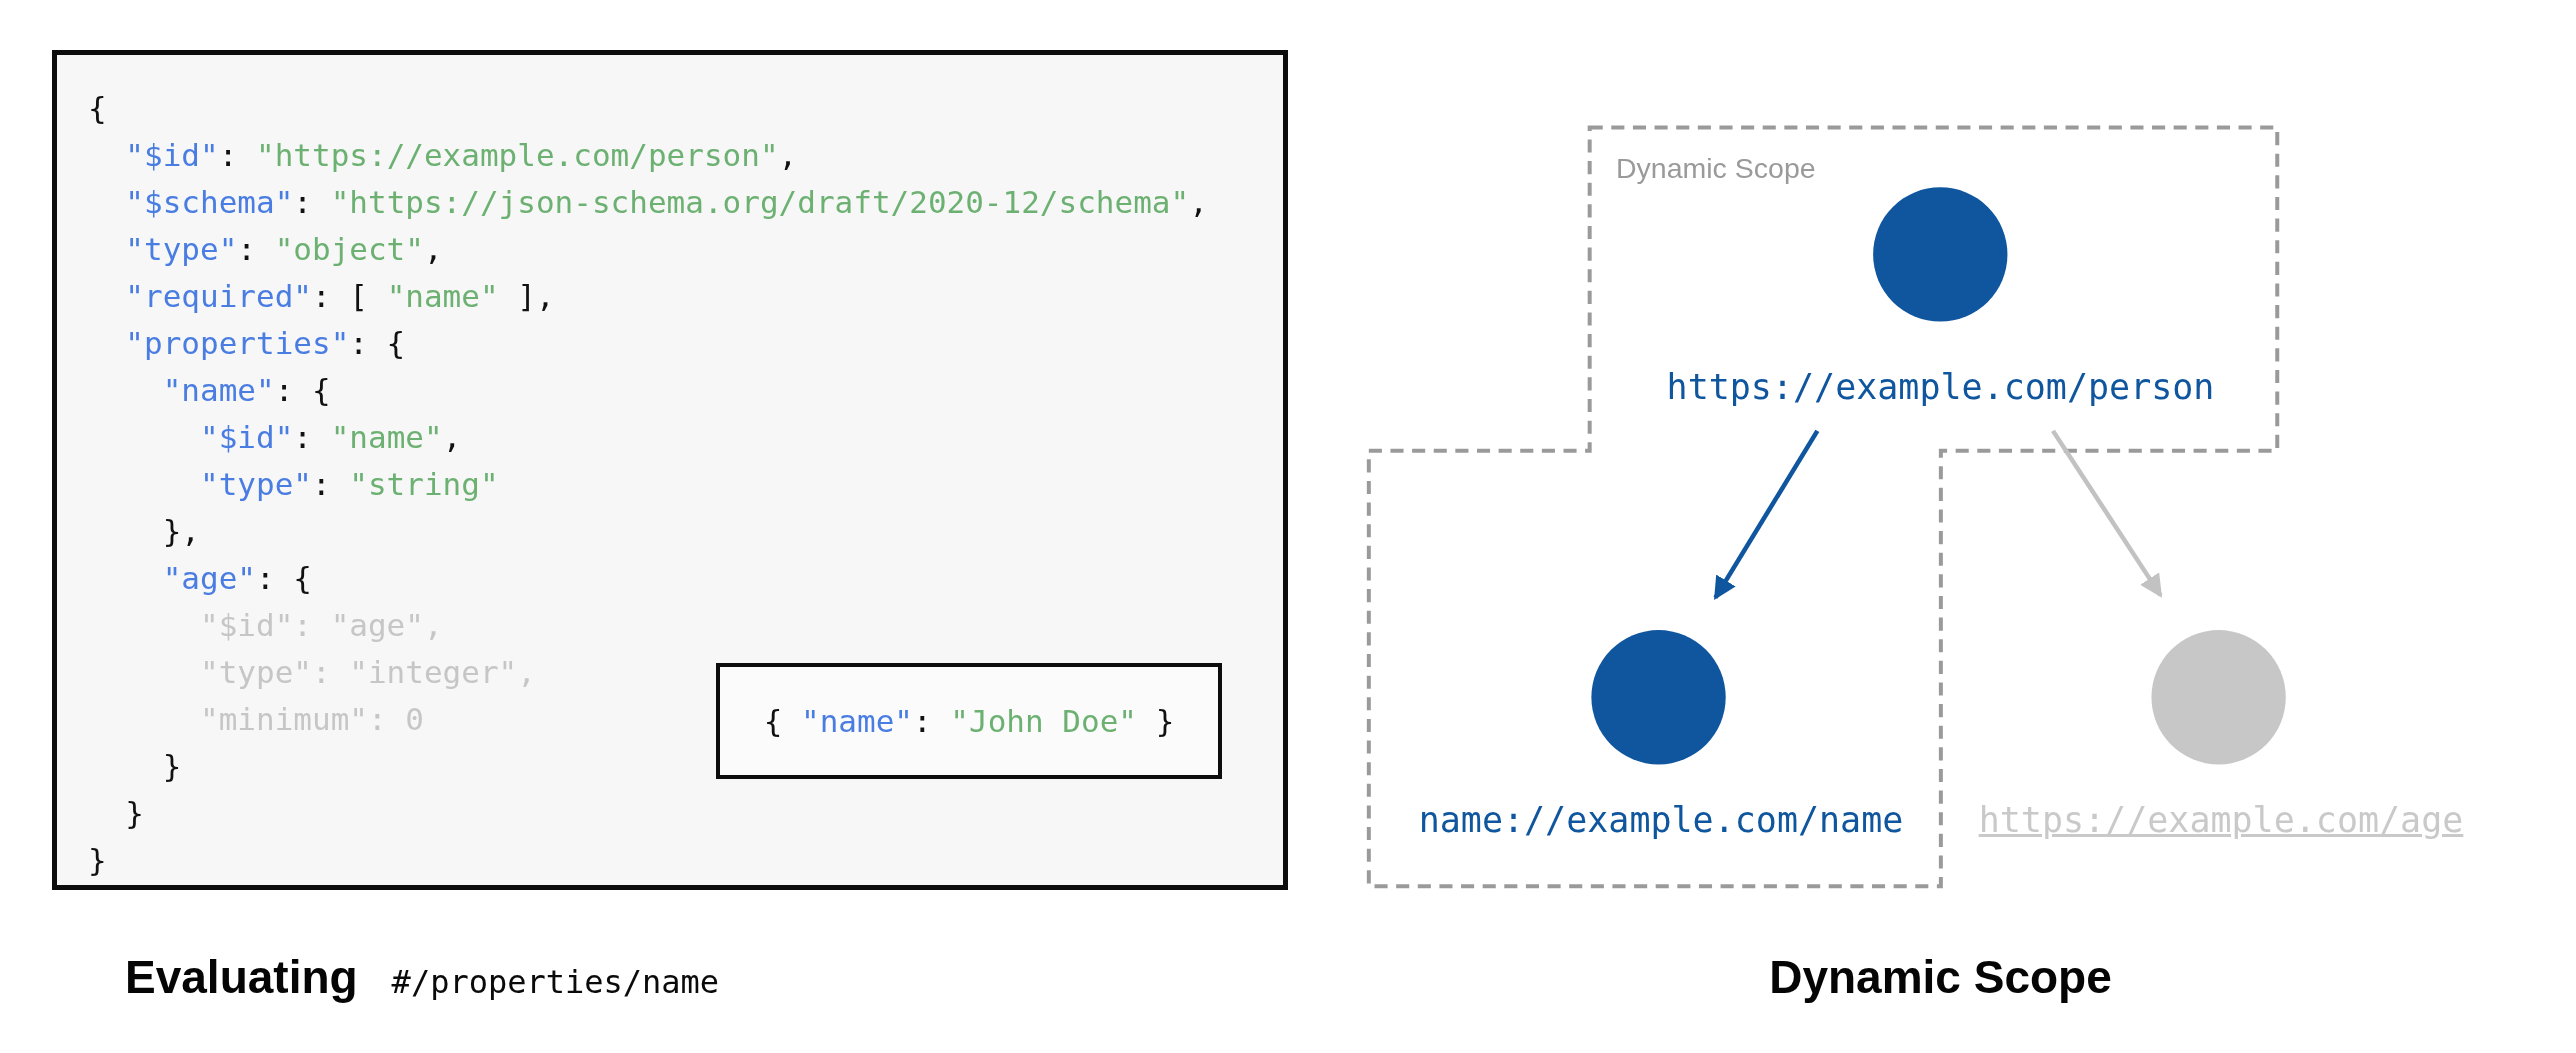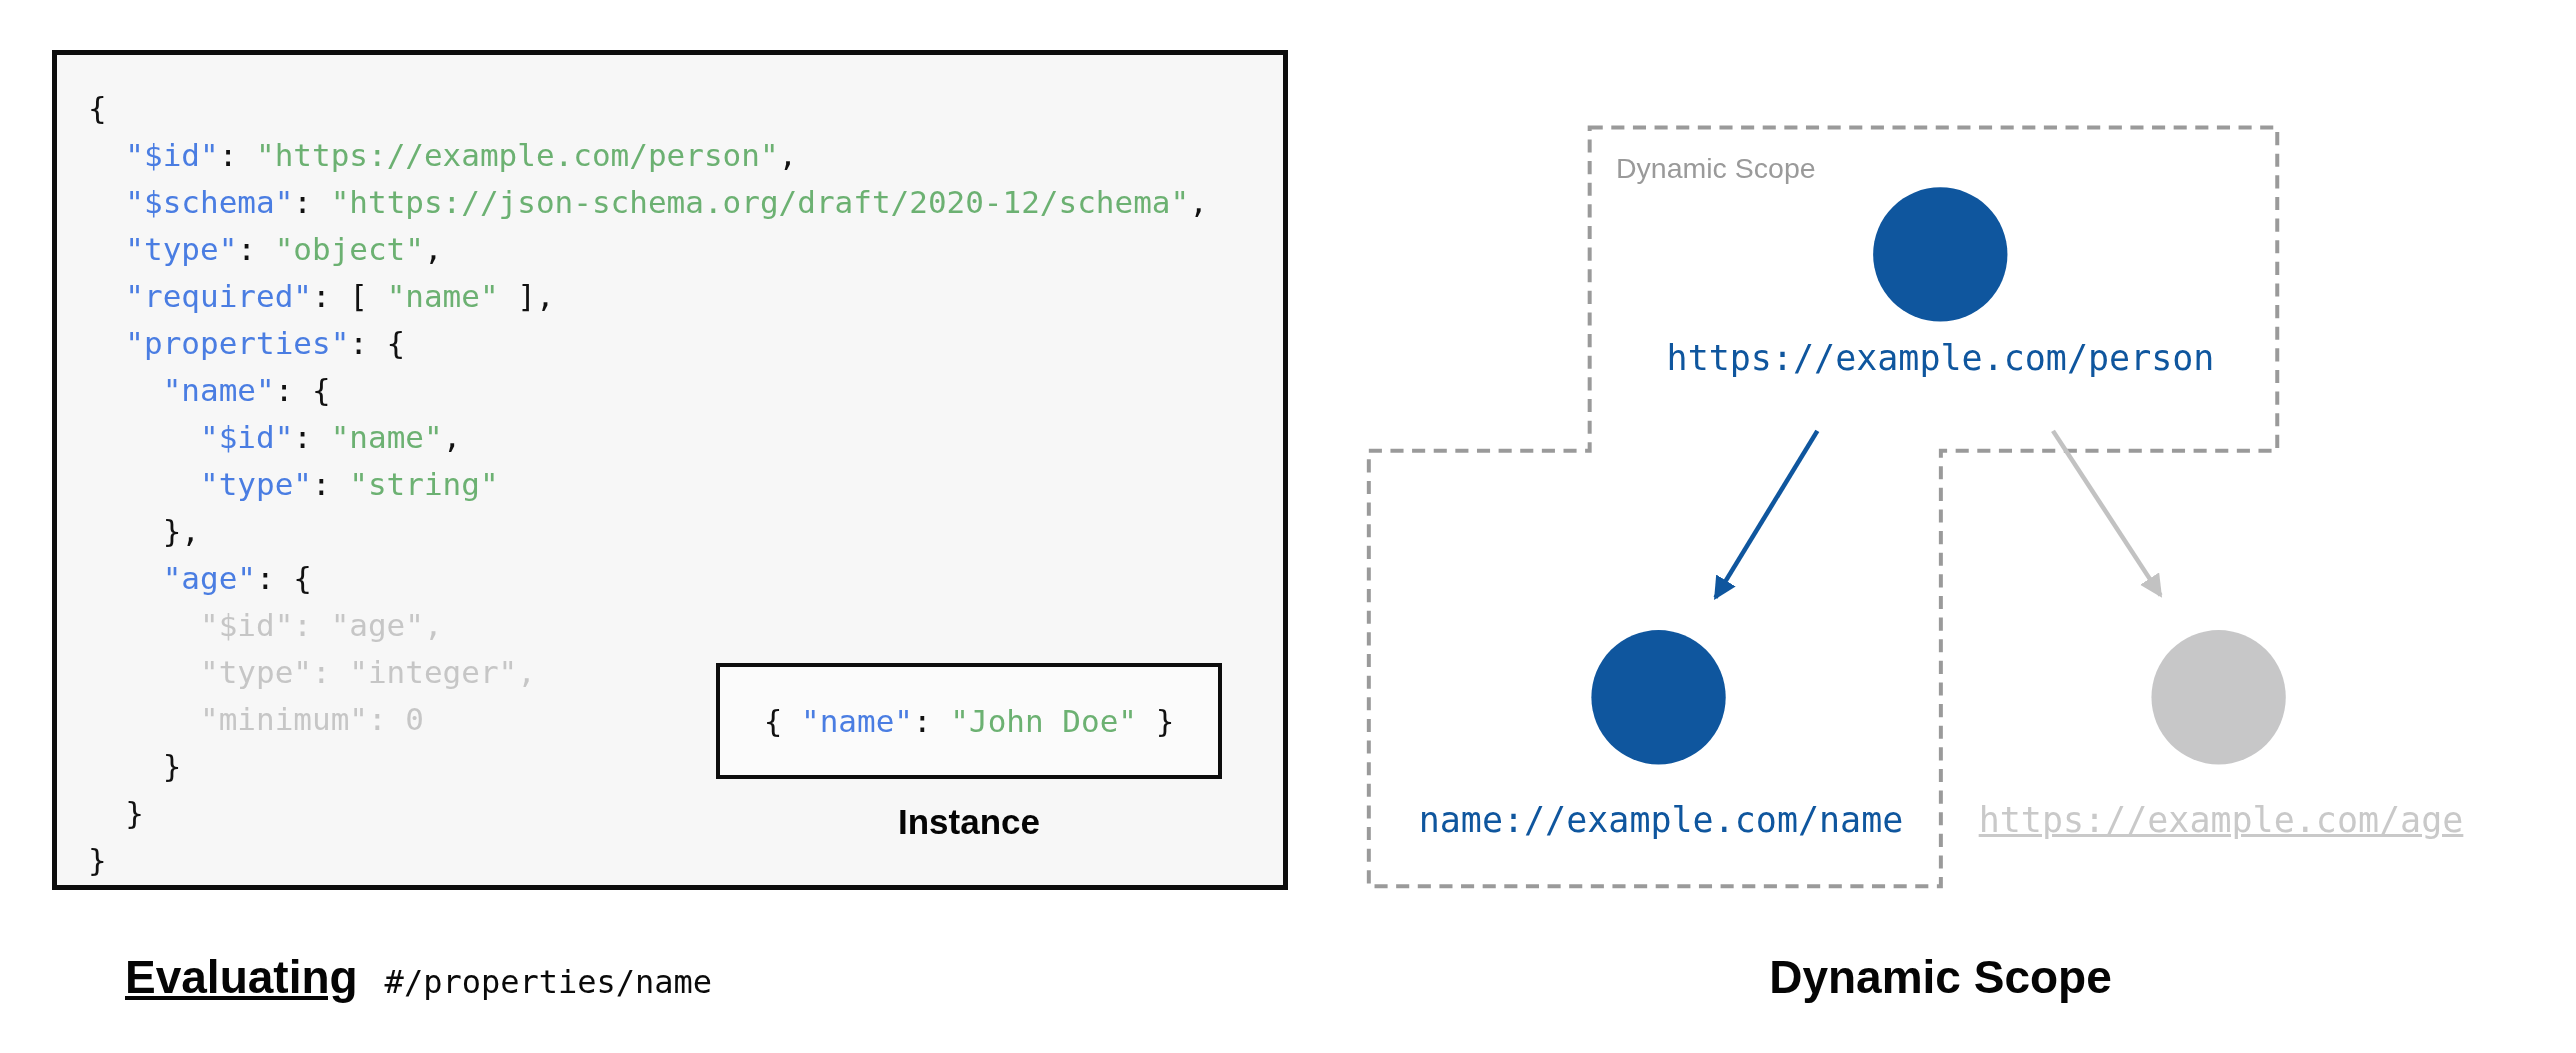--- a/index.html
+++ b/index.html
@@ -48,38 +48,38 @@
     font-size:31px;white-space:pre;
   }
   .instance-label{
     position:absolute;left:659px;top:747px;width:506px;
     text-align:center;
     font-size:35px;font-weight:bold;color:#050505;
   }
   
   .caption{position:absolute;font-size:46px;font-weight:bold;color:#050505;line-height:1;}
   .caption-left{left:125px;top:954px;}
-  .caption-left .cap-bold{margin-right:27px;text-decoration:underline;}
+  .caption-left .cap-bold{margin-right:34px;}
   .cap-mono{
     font-family:"DejaVu Sans Mono",monospace;
     font-weight:normal;font-size:32px;color:#0a0a0a;
   }
   .caption-right{left:1656px;top:954px;width:569px;text-align:center;}
   
   .diagram-svg{position:absolute;left:0;top:0;width:2576px;height:1053px;}
   .scope-label{
     position:absolute;left:1616px;top:154px;
     font-size:28.5px;color:var(--dash-gray);line-height:1;
   }
   .url{
     position:absolute;
     font-family:"DejaVu Sans Mono",monospace;
     font-size:35px;line-height:1;text-align:center;
   }
-  .url-person{left:1371px;top:341px;width:1139px;color:var(--node-blue);}
+  .url-person{left:1371px;top:370px;width:1139px;color:var(--node-blue);}
   .url-name{left:1348px;top:803px;width:626px;color:var(--node-blue);}
   .url-age{left:1908px;top:803px;width:626px;color:var(--url-gray);text-decoration:underline;}
 </style>
 </head>
 <body>
 
 <div>
 
   <section class="panel">
     <div class="code" id="code">
@@ -95,21 +95,20 @@
         <div class="code-line"><span class="tok-p">    },</span></div>
         <div class="code-line"><span class="tok-p">    </span><span class="tok-k">"age"</span><span class="tok-p">: {</span></div>
         <div class="code-line"><span class="tok-m">      "$id": "age",</span></div>
         <div class="code-line"><span class="tok-m">      "type": "integer",</span></div>
         <div class="code-line"><span class="tok-m">      "minimum": 0</span></div>
         <div class="code-line"><span class="tok-p">    }</span></div>
         <div class="code-line"><span class="tok-p">  }</span></div>
         <div class="code-line"><span class="tok-p">}</span></div>
       </div>
     <div class="instance-box" id="instance"><span class="tok-p">{ </span><span class="tok-k">"name"</span><span class="tok-p">: </span><span class="tok-s">"John Doe"</span><span class="tok-p"> }</span></div>
-    <div class="instance-label">Instance</div>
   </section>
 
   <div class="caption caption-left">
     <span class="cap-bold">Evaluating</span><span class="cap-mono">#/properties/name</span>
   </div>
 
   <svg class="diagram-svg" viewBox="0 0 4524 1850" xmlns="http://www.w3.org/2000/svg">
     <defs>
       <marker id="head-blue" markerWidth="6" markerHeight="6" refX="4.4" refY="2.5" orient="auto" markerUnits="strokeWidth">
         <path d="M0 0 L5 2.5 L0 5 Z" style="fill:var(--node-blue)"></path>

